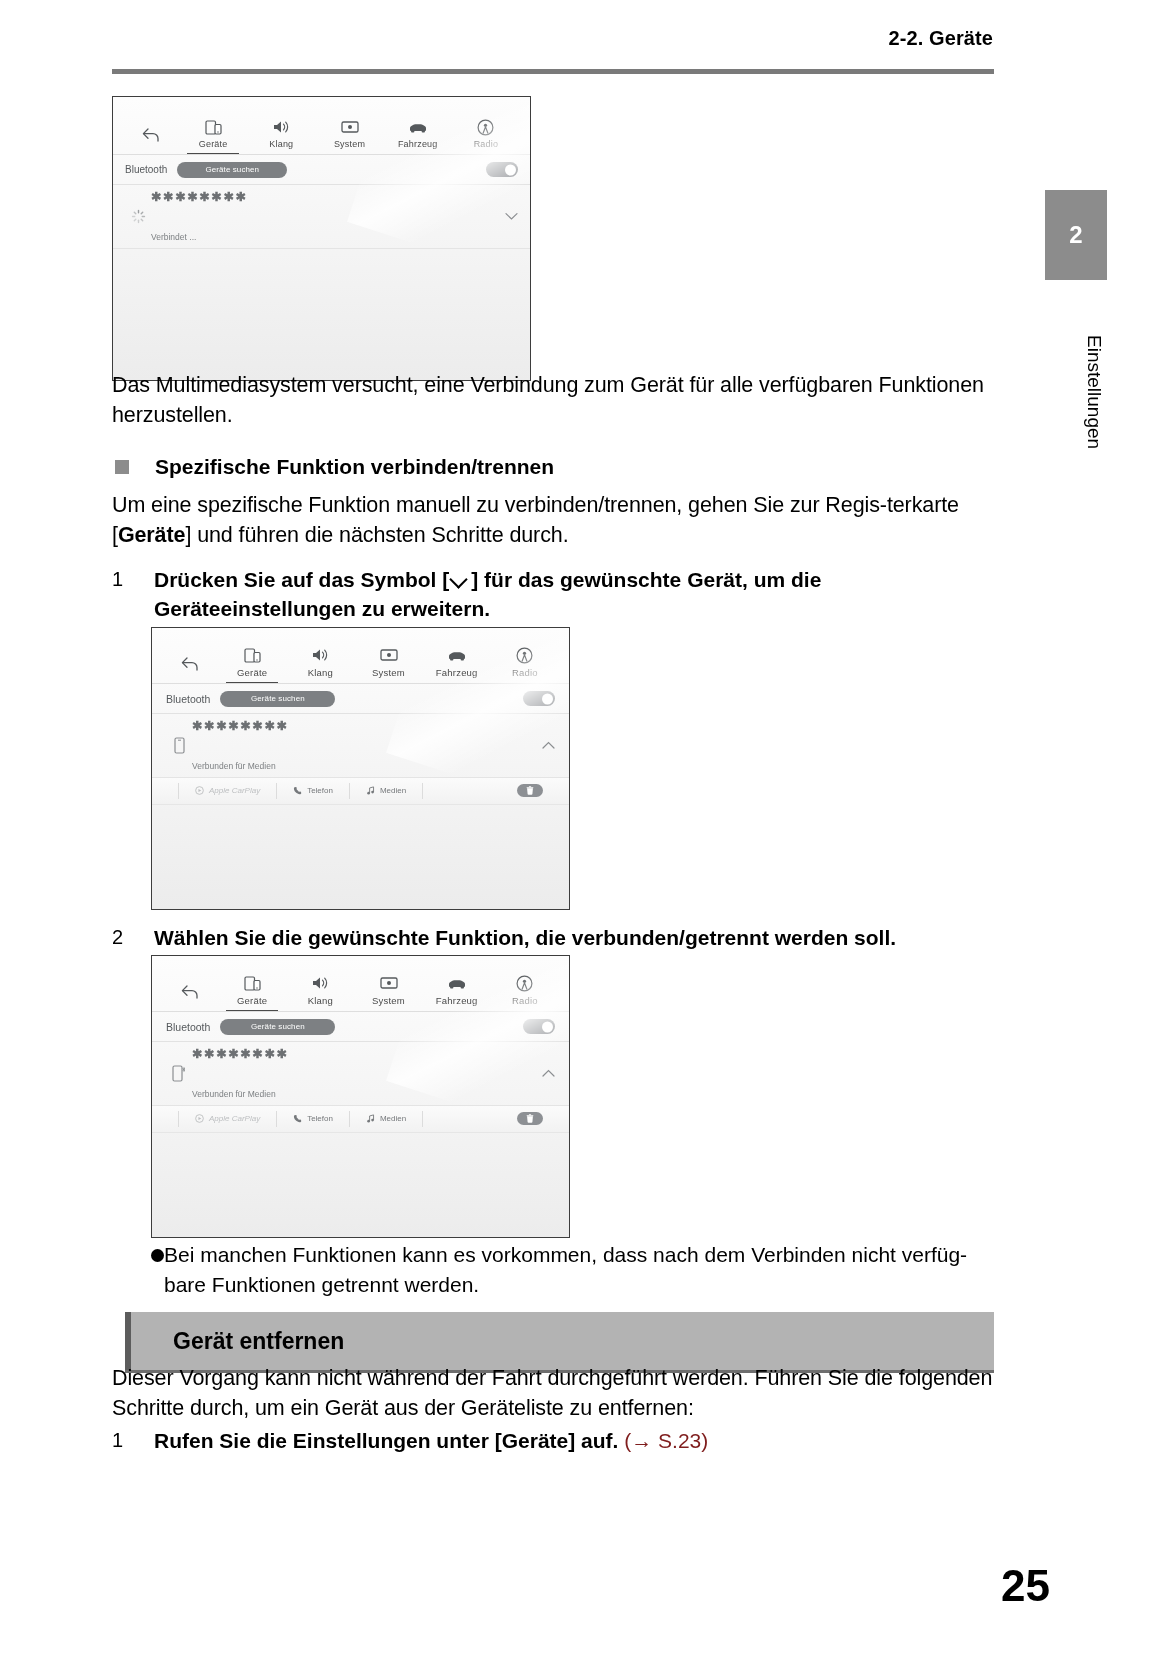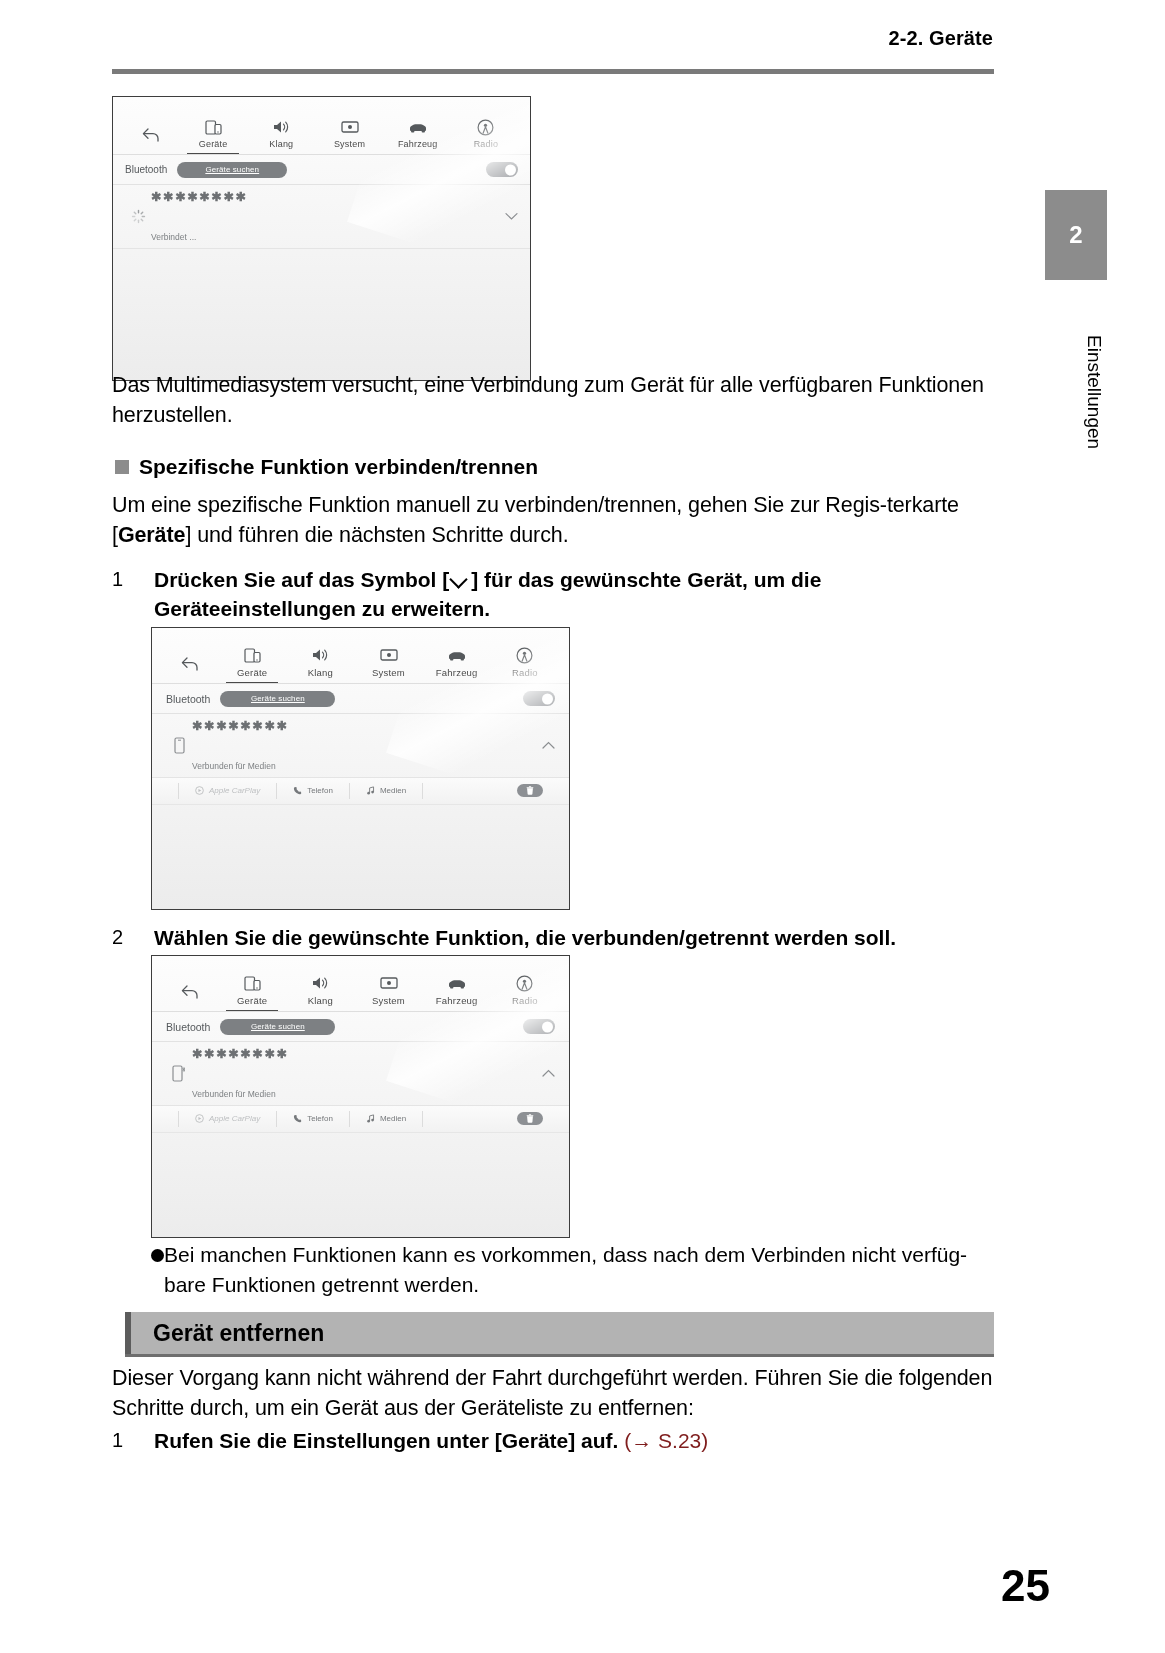--- a/index.html
+++ b/index.html
@@ -46,21 +46,21 @@
   .content{
     position:absolute;left:112px;top:0;width:882px;
   }
 
   p.body{
     font-size:21.5px;line-height:30px;margin:0;color:#000;
     letter-spacing:-.1px;
   }
 
   .sub-head{
-    display:flex;align-items:center;gap:10px;
+    display:flex;align-items:center;gap:26px;
     font-size:21px;font-weight:bold;
   }
   .sub-head .marker{
     width:14px;height:14px;background:#8c8c8c;display:inline-block;flex:none;
   }
 
   .step{
     display:flex;gap:14px;align-items:flex-start;
     font-size:21px;font-weight:bold;line-height:29px;
   }
@@ -80,22 +80,22 @@
   .bullet-note{
     display:flex;align-items:flex-start;
     font-size:21px;line-height:30px;
   }
   .bullet-note .dot{
     width:13px;height:13px;border-radius:50%;background:#000;flex:none;
     margin-top:9px;
   }
 
   .section-bar{
-    background:#b3b3b3;height:42px;display:flex;align-items:center;
-    padding-left:22px;font-size:23px;font-weight:bold;
+    background:#b3b3b3;height:58px;display:flex;align-items:center;
+    padding-left:42px;font-size:23px;font-weight:bold;
     border-left:6px solid #5c5c5c;
     box-sizing:border-box;
     box-shadow:0 3px 0 #6e6e6e;
   }
 
   .link{color:#7f1d1d;font-weight:normal;}
 
   .page-number{
     position:absolute;right:115px;bottom:42px;
     font-size:44px;font-weight:bold;
@@ -149,21 +149,20 @@
   }
   .bt-label{font-size:var(--fs,9.5px);color:#55595c;}
   .search-pill{
     margin-left:var(--gap,14px);
     background:#7d8083;color:#fff;border-radius:999px;
     font-size:var(--fs2,8px);
     padding:var(--pillpad,3px 0);
     width:var(--pillw,110px);
     text-align:center;
     letter-spacing:.1px;
-    text-decoration:underline;
   }
   .toggle{
     margin-left:auto;
     width:var(--tgw,34px);height:var(--tgh,16px);border-radius:999px;
     background:#8d9094;position:relative;
   }
   .toggle::after{
     content:"";position:absolute;right:2px;top:50%;transform:translateY(-50%);
     width:calc(var(--tgh,16px) - 4px);height:calc(var(--tgh,16px) - 4px);
     border-radius:50%;background:#fff;

